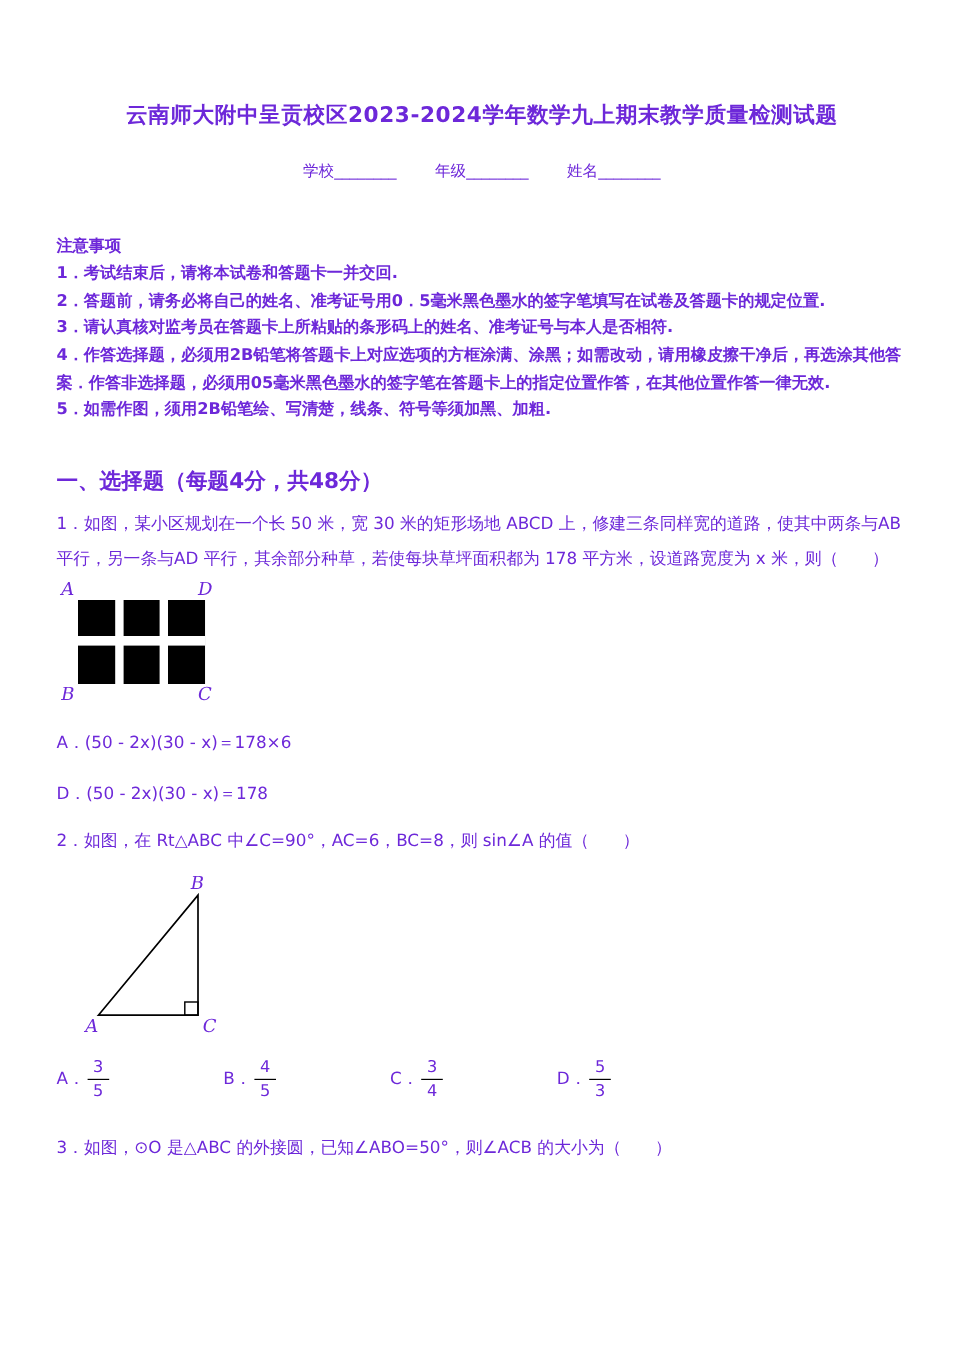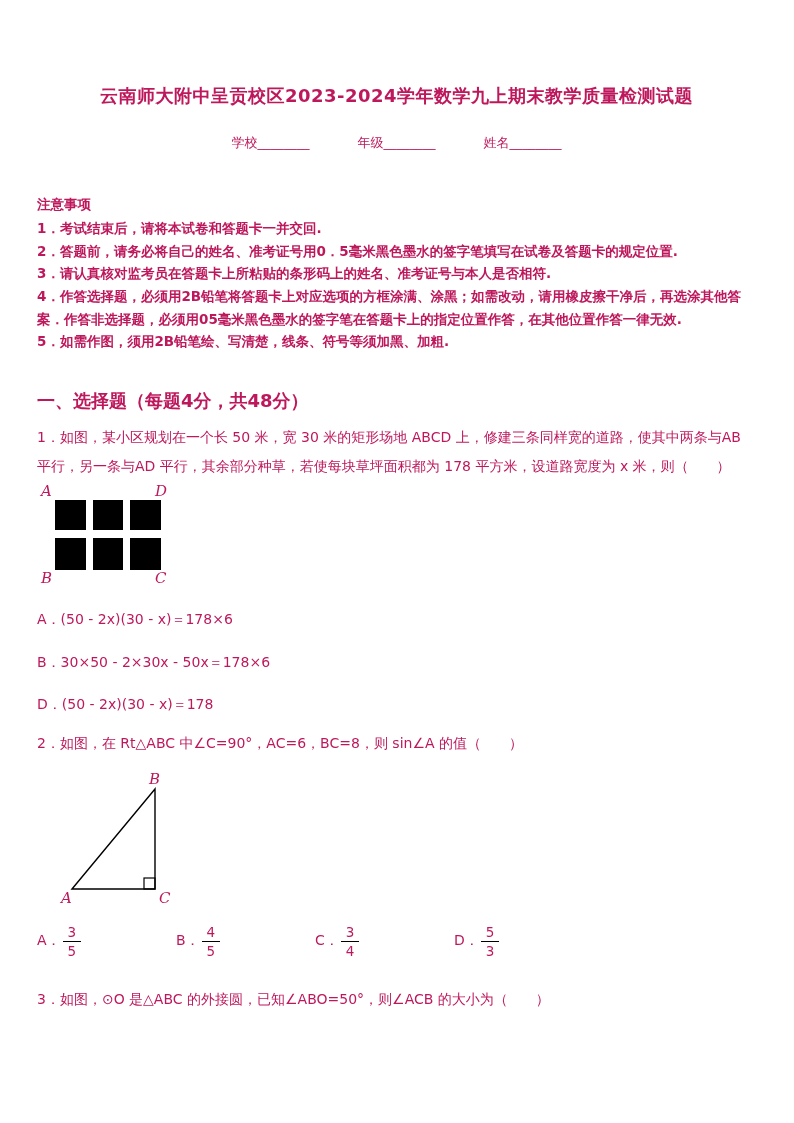--- a/index.html
+++ b/index.html
@@ -1,37 +1,37 @@
 <!DOCTYPE html>
 <html><head>
 <meta charset="utf-8">
 <style>
   html,body { margin:0; padding:0; background:#ffffff; }
   .page {
     position:relative;
     width:794px; height:1048px;
     margin:0 auto;
     background:#ffffff;
-    color:#be185d;
+    color:#6d28d9;
     font-family:"DejaVu Sans", sans-serif;
     box-sizing:border-box;
-    padding:84px 38px 0 37px;
+    padding:84px 38px 0 47px;
     overflow:hidden;
   }
   .title {
     font-size:18px;
     font-weight:bold;
     text-align:center;
     margin:0 0 26px 0;
     letter-spacing:0.5px;
   }
   .fields {
     display:flex;
     justify-content:center;
-    gap:48px;
+    gap:32px;
     font-size:13px;
     margin-bottom:44px;
   }
   .notice-heading {
     font-size:13.5px;
     font-weight:bold;
     margin:14px 0 3px 0;
   }
   .notice p {
     font-size:13.5px;
@@ -131,21 +131,20 @@
       <rect x="0" y="0" width="106" height="70" fill="#000000"></rect>
       <rect x="31" y="0" width="7" height="70" fill="#ffffff"></rect>
       <rect x="68" y="0" width="7" height="70" fill="#ffffff"></rect>
       <rect x="0" y="30" width="106" height="8" fill="#ffffff"></rect>
     </svg>
     <span class="flabel" style="bottom:0; left:4px;">B</span>
     <span class="flabel" style="bottom:0; left:118px;">C</span>
   </div>
 
   <p class="option">A．(50 - 2x)(30 - x)＝178×6</p>
-  <p class="option">B．30×50 - 2×30x - 50x＝178×6</p>
   <p class="option">D．(50 - 2x)(30 - x)＝178</p>
 
   <p class="qtext q2">2．如图，在 Rt△ABC 中∠C=90°，AC=6，BC=8，则 sin∠A 的值（　　）</p>
 
   <div class="figure2">
     <span class="flabel" style="top:0; left:112px;">B</span>
     <svg class="figsvg" style="left:0; top:10px;" width="210" height="112">
       <polygon points="35,107 118,7 118,107" fill="none" stroke="#000000" stroke-width="1.4"></polygon>
       <rect x="107" y="96" width="11" height="11" fill="none" stroke="#000000" stroke-width="1.2"></rect>
     </svg>

